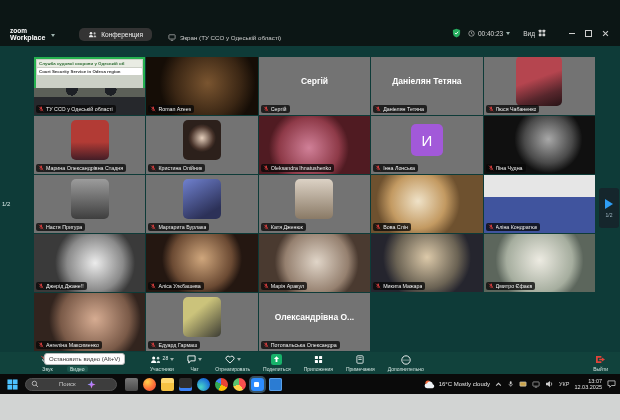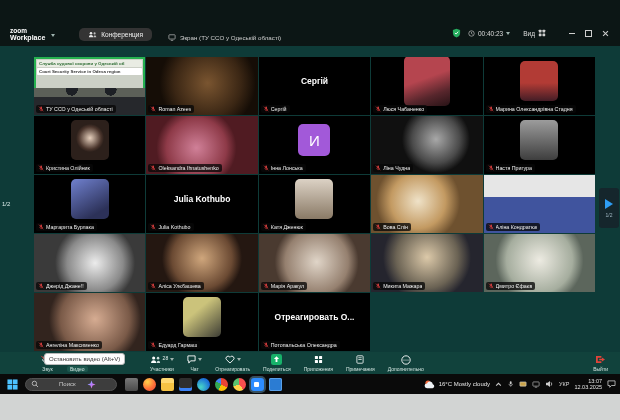--- a/index.html
+++ b/index.html
@@ -25,21 +25,21 @@
   .wbtn{width:17px;height:14px;display:flex;align-items:center;justify-content:center;}
   .min-bar{width:6px;height:1px;background:#cfcfcf;}
   .max-box{width:5px;height:5px;border:1px solid #cfcfcf;}
   .x1,.x2{position:absolute;width:7px;height:1px;background:#cfcfcf;}
   .x1{transform:rotate(45deg);} .x2{transform:rotate(-45deg);}
   .xwrap{position:relative;width:7px;height:7px;display:flex;align-items:center;justify-content:center;}
   
   #main{position:absolute;left:0;top:46px;width:620px;height:306px;background:#0e3b38;}
   #grid{position:absolute;left:34px;top:11px;width:561px;height:294px;display:grid;
     grid-template-columns:repeat(5,1fr);grid-template-rows:repeat(5,1fr);gap:1px;}
-  .tile{position:relative;background:#000000;overflow:hidden;}
+  .tile{position:relative;background:#737373;overflow:hidden;}
   .name-label{position:absolute;left:2px;bottom:2px;background:rgba(8,8,8,.78);border-radius:2px;
     padding:1px 3px 1px 2px;display:flex;align-items:center;gap:2px;max-width:92%;}
   .name-label span{font-size:5.3px;color:#f2f2f2;white-space:nowrap;overflow:hidden;text-overflow:ellipsis;}
   .kind-name{display:flex;align-items:center;justify-content:center;}
   .big-name{font-size:8.5px;font-weight:bold;color:#fff;margin-bottom:10px;text-align:center;}
   .avatar{position:absolute;left:50%;top:42%;transform:translate(-50%,-50%);width:38px;height:40px;
     border-radius:5px;background:#666;}
   .letter-avatar{position:absolute;left:50%;top:42%;transform:translate(-50%,-50%);width:32px;height:32px;
     border-radius:5px;background:#a259d9;color:#fff;font-size:15px;display:flex;align-items:center;justify-content:center;}
   
@@ -235,20 +235,34 @@
             <svg width="6" height="6" viewBox="0 0 10 10">
               <rect x="4" y="1" width="2.6" height="4.5" rx="1.3" fill="#e04040"></rect>
               <path d="M2.8 4.8a2.5 2.5 0 0 0 5 0" fill="none" stroke="#e04040" stroke-width="0.9"></path>
               <line x1="5.3" y1="7.3" x2="5.3" y2="8.6" stroke="#e04040" stroke-width="0.9"></line>
               <line x1="1.5" y1="1" x2="8.8" y2="8.8" stroke="#e04040" stroke-width="1"></line>
             </svg>
           </span>
           <span>Сергій</span>
         </div>
       </div>
+      <div class="tile t4 kind-name">
+        <div class="big-name">Даніелян Тетяна</div>
+        <div class="name-label">
+          <span class="ic">
+            <svg width="6" height="6" viewBox="0 0 10 10">
+              <rect x="4" y="1" width="2.6" height="4.5" rx="1.3" fill="#e04040"></rect>
+              <path d="M2.8 4.8a2.5 2.5 0 0 0 5 0" fill="none" stroke="#e04040" stroke-width="0.9"></path>
+              <line x1="5.3" y1="7.3" x2="5.3" y2="8.6" stroke="#e04040" stroke-width="0.9"></line>
+              <line x1="1.5" y1="1" x2="8.8" y2="8.8" stroke="#e04040" stroke-width="1"></line>
+            </svg>
+          </span>
+          <span>Даніелян Тетяна</span>
+        </div>
+      </div>
       <div class="tile t5 kind-avatar">
         <div class="avatar"></div>
         <div class="name-label">
           <span class="ic">
             <svg width="6" height="6" viewBox="0 0 10 10">
               <rect x="4" y="1" width="2.6" height="4.5" rx="1.3" fill="#e04040"></rect>
               <path d="M2.8 4.8a2.5 2.5 0 0 0 5 0" fill="none" stroke="#e04040" stroke-width="0.9"></path>
               <line x1="5.3" y1="7.3" x2="5.3" y2="8.6" stroke="#e04040" stroke-width="0.9"></line>
               <line x1="1.5" y1="1" x2="8.8" y2="8.8" stroke="#e04040" stroke-width="1"></line>
             </svg>
@@ -345,34 +359,20 @@
             <svg width="6" height="6" viewBox="0 0 10 10">
               <rect x="4" y="1" width="2.6" height="4.5" rx="1.3" fill="#e04040"></rect>
               <path d="M2.8 4.8a2.5 2.5 0 0 0 5 0" fill="none" stroke="#e04040" stroke-width="0.9"></path>
               <line x1="5.3" y1="7.3" x2="5.3" y2="8.6" stroke="#e04040" stroke-width="0.9"></line>
               <line x1="1.5" y1="1" x2="8.8" y2="8.8" stroke="#e04040" stroke-width="1"></line>
             </svg>
           </span>
           <span>Маргарита Бурлака</span>
         </div>
       </div>
-      <div class="tile t13 kind-name">
-        <div class="big-name">Julia Kothubo</div>
-        <div class="name-label">
-          <span class="ic">
-            <svg width="6" height="6" viewBox="0 0 10 10">
-              <rect x="4" y="1" width="2.6" height="4.5" rx="1.3" fill="#e04040"></rect>
-              <path d="M2.8 4.8a2.5 2.5 0 0 0 5 0" fill="none" stroke="#e04040" stroke-width="0.9"></path>
-              <line x1="5.3" y1="7.3" x2="5.3" y2="8.6" stroke="#e04040" stroke-width="0.9"></line>
-              <line x1="1.5" y1="1" x2="8.8" y2="8.8" stroke="#e04040" stroke-width="1"></line>
-            </svg>
-          </span>
-          <span>Julia Kothubo</span>
-        </div>
-      </div>
       <div class="tile t14 kind-avatar">
         <div class="avatar"></div>
         <div class="name-label">
           <span class="ic">
             <svg width="6" height="6" viewBox="0 0 10 10">
               <rect x="4" y="1" width="2.6" height="4.5" rx="1.3" fill="#e04040"></rect>
               <path d="M2.8 4.8a2.5 2.5 0 0 0 5 0" fill="none" stroke="#e04040" stroke-width="0.9"></path>
               <line x1="5.3" y1="7.3" x2="5.3" y2="8.6" stroke="#e04040" stroke-width="0.9"></line>
               <line x1="1.5" y1="1" x2="8.8" y2="8.8" stroke="#e04040" stroke-width="1"></line>
             </svg>
@@ -492,21 +492,21 @@
               <rect x="4" y="1" width="2.6" height="4.5" rx="1.3" fill="#e04040"></rect>
               <path d="M2.8 4.8a2.5 2.5 0 0 0 5 0" fill="none" stroke="#e04040" stroke-width="0.9"></path>
               <line x1="5.3" y1="7.3" x2="5.3" y2="8.6" stroke="#e04040" stroke-width="0.9"></line>
               <line x1="1.5" y1="1" x2="8.8" y2="8.8" stroke="#e04040" stroke-width="1"></line>
             </svg>
           </span>
           <span>Едуард Гармаш</span>
         </div>
       </div>
       <div class="tile t25 kind-name">
-        <div class="big-name">Отреагировать  О...</div>
+        <div class="big-name">Олександрівна  О...</div>
         <div class="name-label">
           <span class="ic">
             <svg width="6" height="6" viewBox="0 0 10 10">
               <rect x="4" y="1" width="2.6" height="4.5" rx="1.3" fill="#e04040"></rect>
               <path d="M2.8 4.8a2.5 2.5 0 0 0 5 0" fill="none" stroke="#e04040" stroke-width="0.9"></path>
               <line x1="5.3" y1="7.3" x2="5.3" y2="8.6" stroke="#e04040" stroke-width="0.9"></line>
               <line x1="1.5" y1="1" x2="8.8" y2="8.8" stroke="#e04040" stroke-width="1"></line>
             </svg>
           </span>
           <span>Потопальська Олександра</span>

